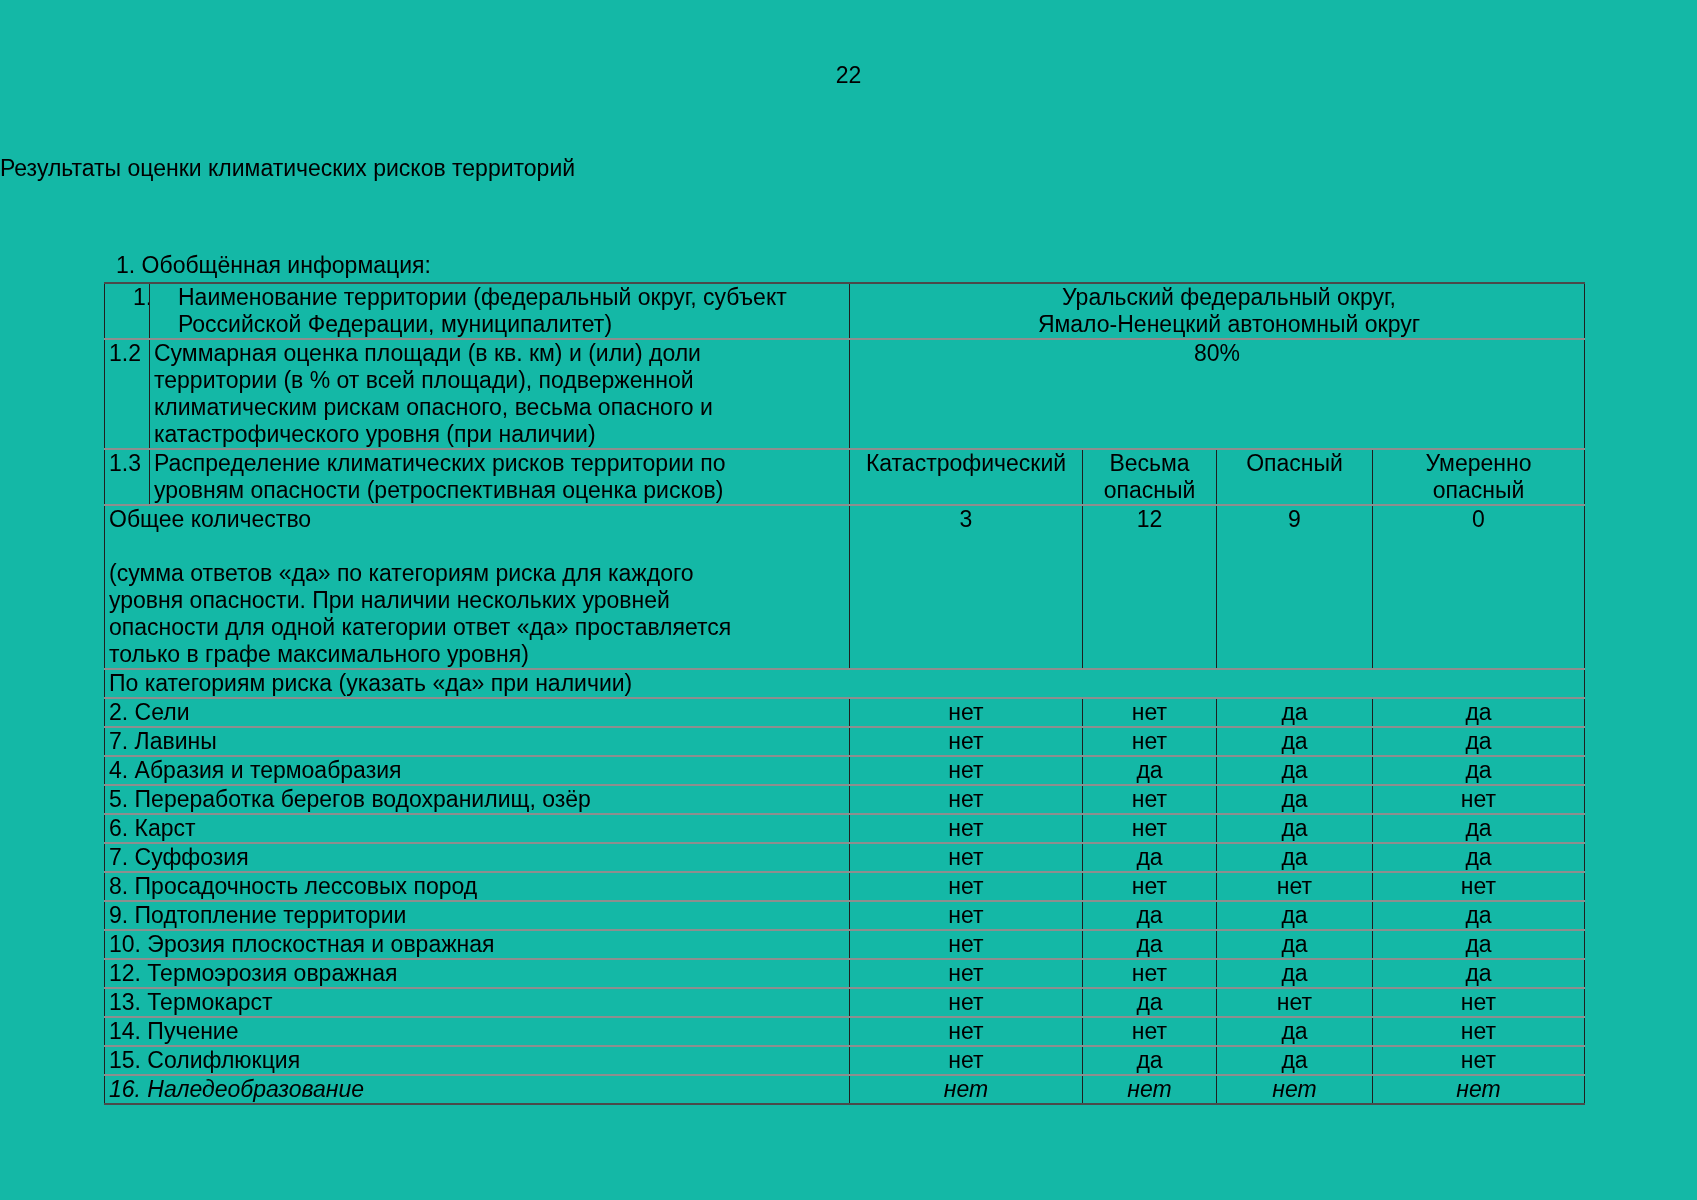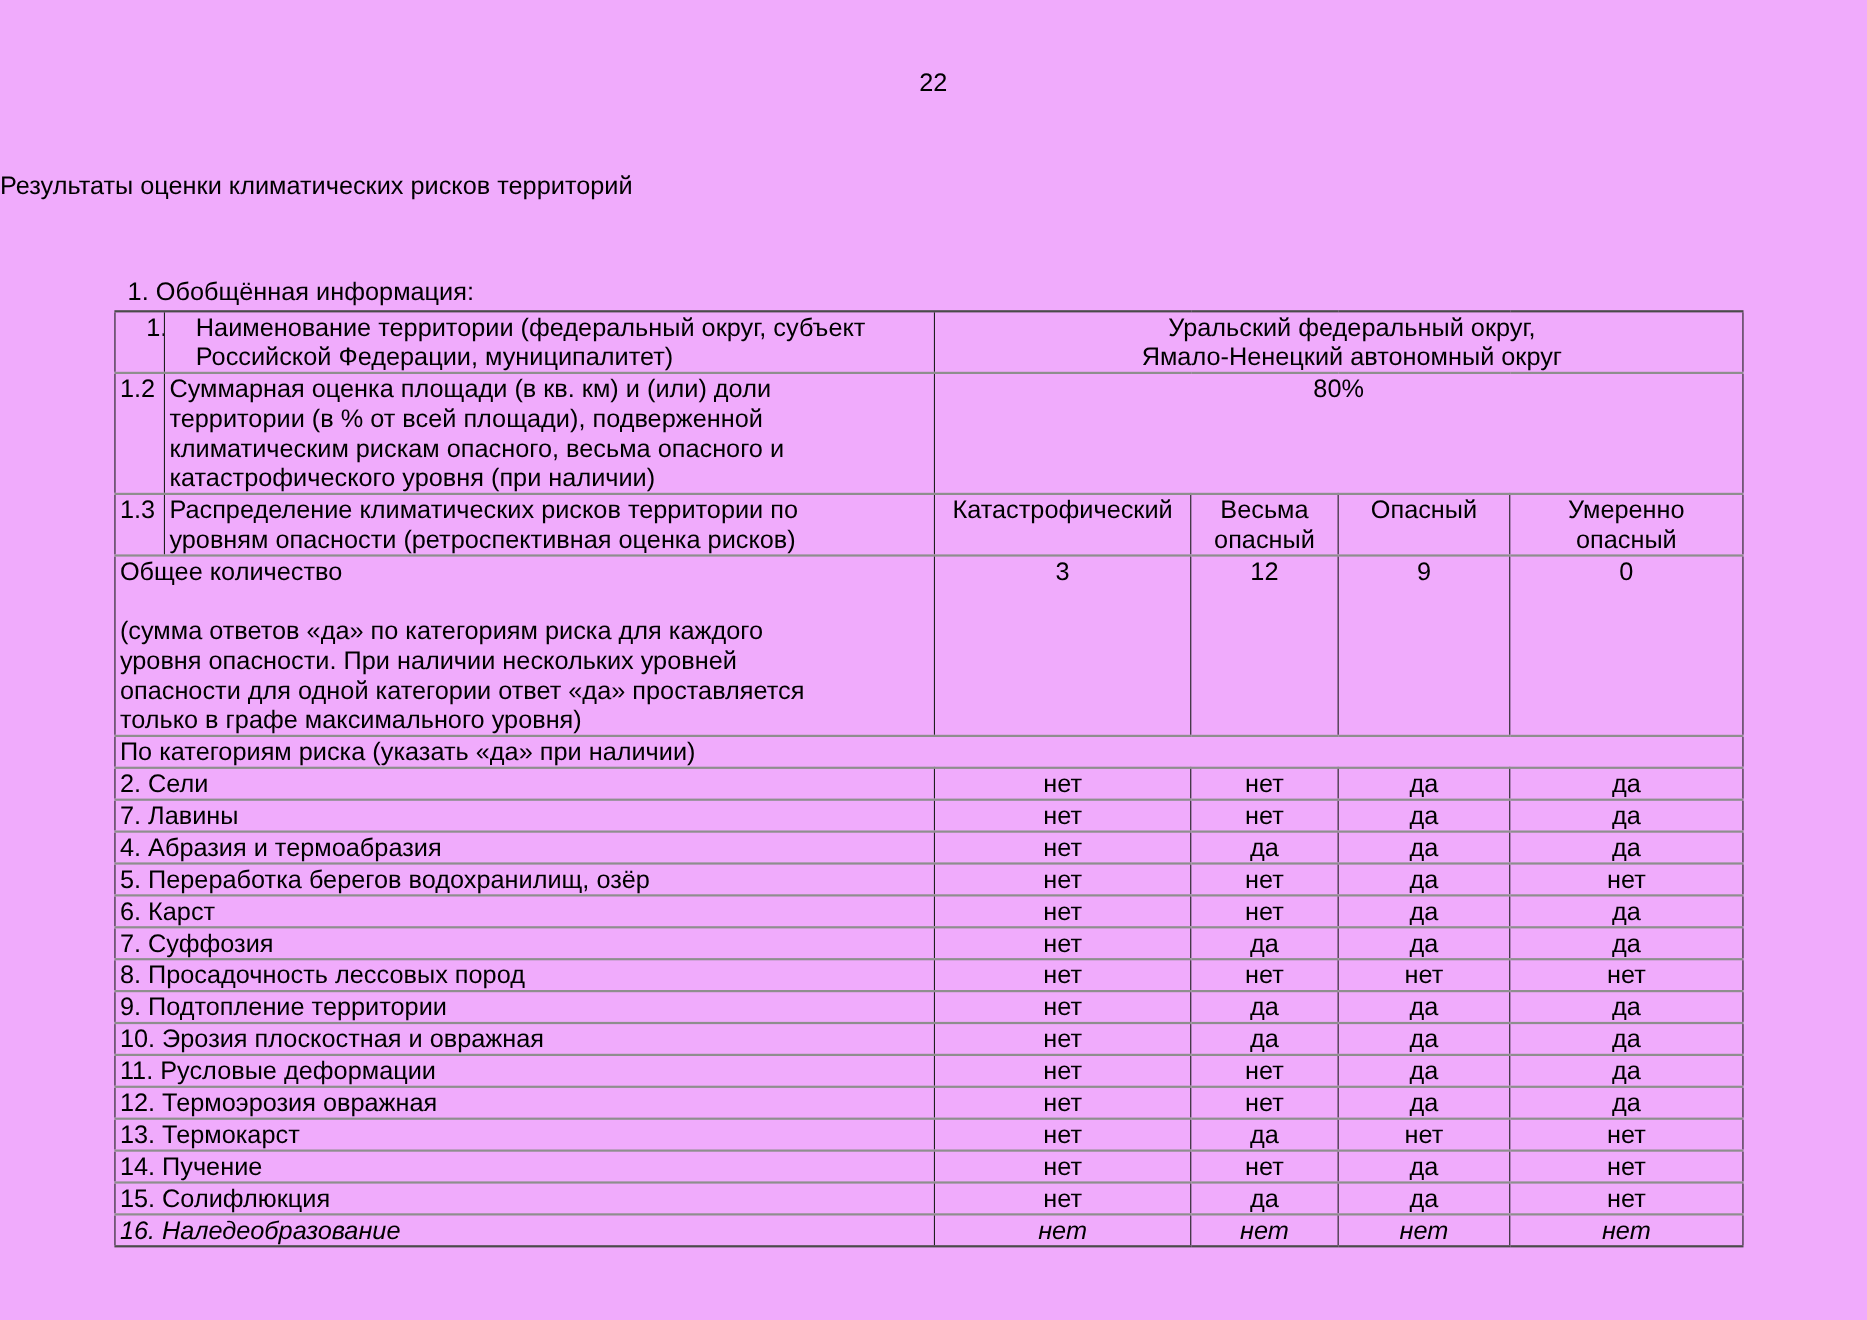--- a/index.html
+++ b/index.html
@@ -1,20 +1,20 @@
 <!DOCTYPE html>
 <html lang="ru"><head>
 <meta charset="utf-8">
 <style>
   html, body { margin: 0; padding: 0; background: #ffffff; }
   .page {
     position: relative;
     width: 1697px;
     height: 1200px;
-    background: #f0abfc;
+    background: #14b8a6;
     color: #000000;
     font-family: "Liberation Sans", sans-serif;
     font-size: 23px;
     line-height: 27px;
     box-sizing: border-box;
     overflow: hidden;
   }
   .page-number {
     padding-top: 62px;
     text-align: center;
@@ -183,27 +183,20 @@
         </tr>
 
         <tr>
           <td class="indent" colspan="2">10. Эрозия плоскостная и овражная</td>
           <td class="center">нет</td>
           <td class="center">да</td>
           <td class="center">да</td>
           <td class="center">да</td>
         </tr>
 
-        <tr>
-          <td class="indent" colspan="2">11. Русловые деформации</td>
-          <td class="center">нет</td>
-          <td class="center">нет</td>
-          <td class="center">да</td>
-          <td class="center">да</td>
-        </tr>
 
         <tr>
           <td class="indent" colspan="2">12. Термоэрозия овражная</td>
           <td class="center">нет</td>
           <td class="center">нет</td>
           <td class="center">да</td>
           <td class="center">да</td>
         </tr>
 
         <tr>

